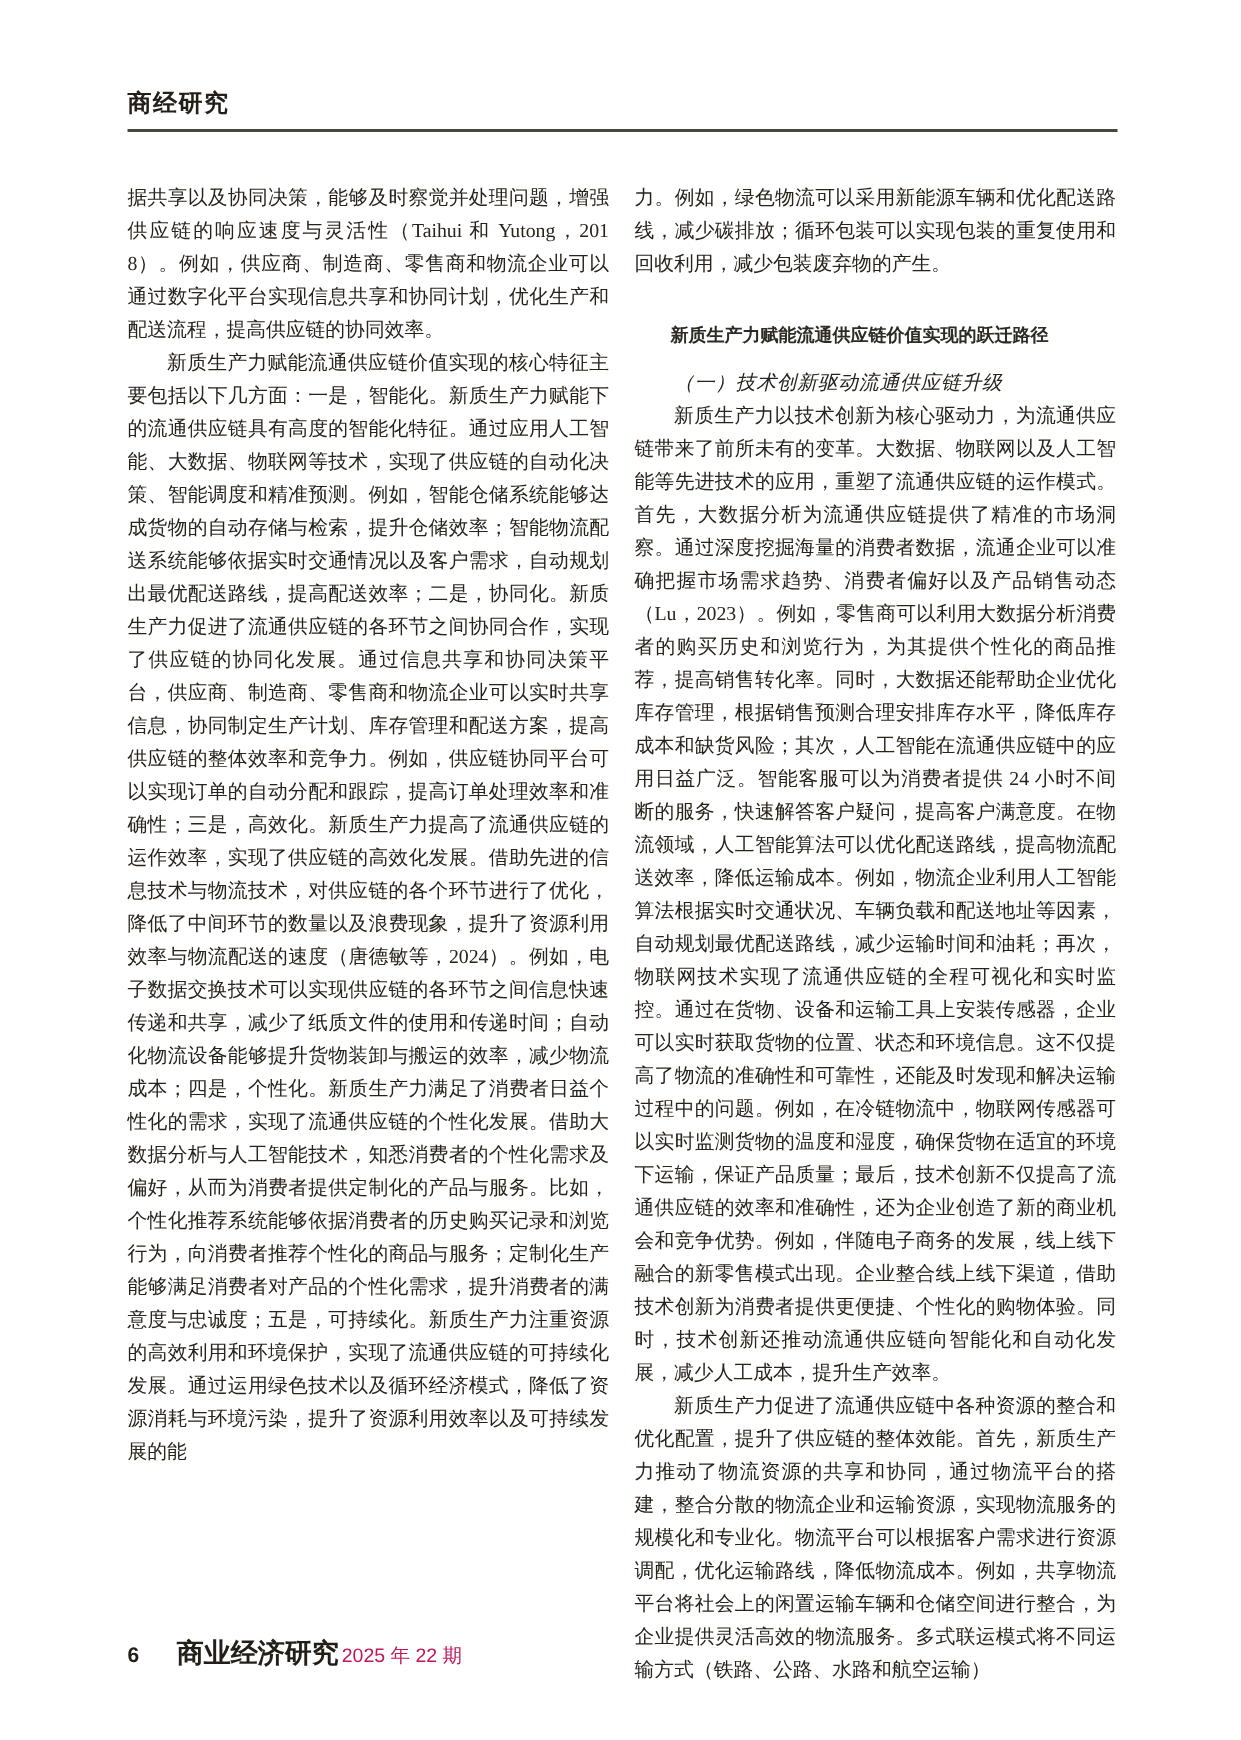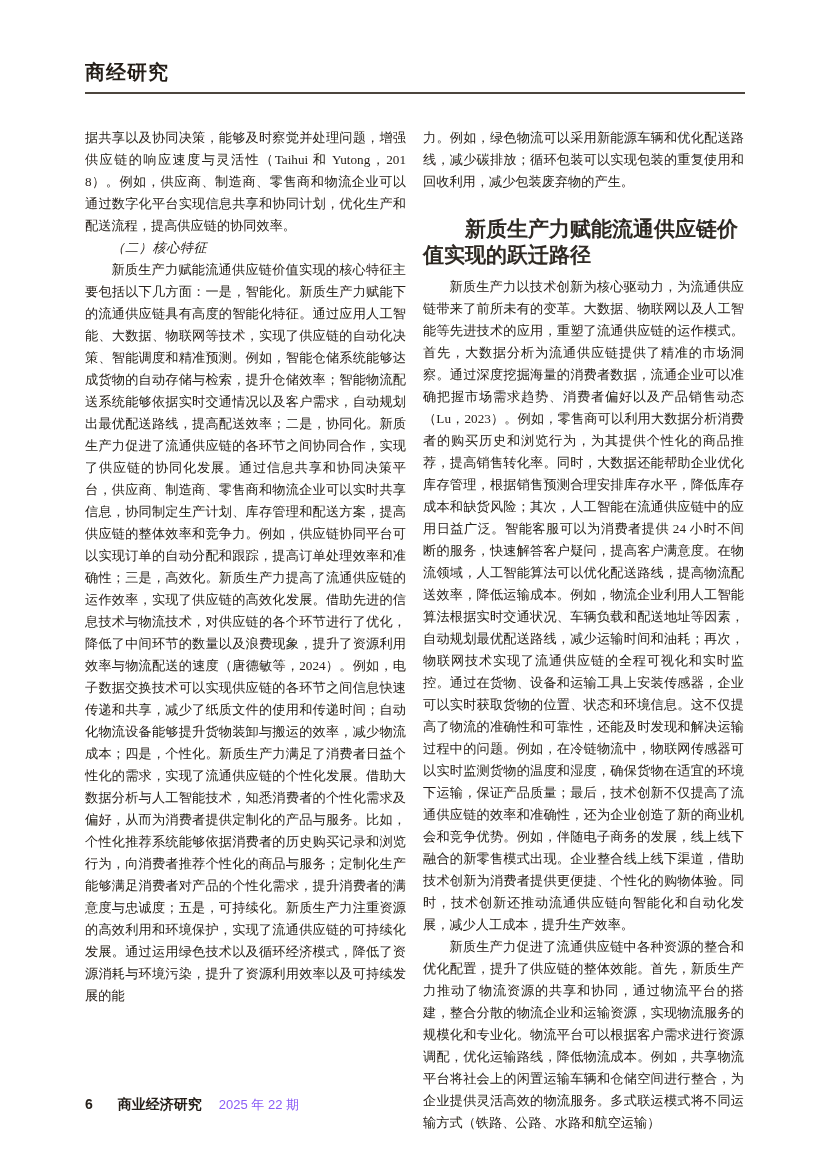--- a/index.html
+++ b/index.html
@@ -20,21 +20,21 @@
     inset: 0;
     padding: 0 82px 0 85px;
     box-sizing: border-box;
   }
   .masthead {
     padding-top: 59px;
   }
   .masthead-title {
     font-family: "Liberation Sans", "DejaVu Sans", sans-serif;
     font-weight: bold;
-    font-size: 20px;
+    font-size: 16px;
     color: #241e18;
     letter-spacing: 1px;
   }
   .masthead-rule {
     border: 0;
     border-bottom: 2px solid #4c453e;
     margin: 6px 0 0 0;
   }
   .columns {
     display: flex;
@@ -56,21 +56,21 @@
     text-indent: 2em;
   }
   .subheading {
     font-style: italic;
     text-indent: 2em;
     letter-spacing: 0.5px;
   }
   .section-title {
     font-family: "Liberation Sans", "DejaVu Sans", sans-serif;
     font-weight: bold;
-    font-size: 21px;
+    font-size: 12px;
     line-height: 26px;
     color: #2f2a24;
     text-indent: 2em;
     text-align: left;
     word-break: break-all;
     margin: 23px 0 8px 0 !important;
   }
   .page-footer {
     position: absolute;
     left: 85px;
@@ -81,50 +81,50 @@
     font-size: 13px;
     color: #241e18;
   }
   .footer-page-number {
     font-weight: bold;
     font-size: 14px;
     margin-right: 25px;
   }
   .footer-journal {
     font-weight: bold;
-    font-size: 14px;
-    margin-right: 17px;
+    font-size: 18px;
+    margin-right: 2px;
   }
   .footer-issue {
     font-weight: normal;
     font-size: 13px;
-    color: #8b5cf6;
+    color: #be185d;
   }
 </style>
 </head>
 <body>
 
 <div class="page">
 
   <div class="masthead">
     <div class="masthead-title">商经研究</div>
     <hr class="masthead-rule">
   </div>
 
   <div class="columns">
 
     <div class="col">
       <p>据共享以及协同决策，能够及时察觉并处理问题，增强供应链的响应速度与灵活性（Taihui 和 Yutong，2018）。例如，供应商、制造商、零售商和物流企业可以通过数字化平台实现信息共享和协同计划，优化生产和配送流程，提高供应链的协同效率。</p>
-      <p class="subheading">（二）核心特征</p>
       <p class="para-indent">新质生产力赋能流通供应链价值实现的核心特征主要包括以下几方面：一是，智能化。新质生产力赋能下的流通供应链具有高度的智能化特征。通过应用人工智能、大数据、物联网等技术，实现了供应链的自动化决策、智能调度和精准预测。例如，智能仓储系统能够达成货物的自动存储与检索，提升仓储效率；智能物流配送系统能够依据实时交通情况以及客户需求，自动规划出最优配送路线，提高配送效率；二是，协同化。新质生产力促进了流通供应链的各环节之间协同合作，实现了供应链的协同化发展。通过信息共享和协同决策平台，供应商、制造商、零售商和物流企业可以实时共享信息，协同制定生产计划、库存管理和配送方案，提高供应链的整体效率和竞争力。例如，供应链协同平台可以实现订单的自动分配和跟踪，提高订单处理效率和准确性；三是，高效化。新质生产力提高了流通供应链的运作效率，实现了供应链的高效化发展。借助先进的信息技术与物流技术，对供应链的各个环节进行了优化，降低了中间环节的数量以及浪费现象，提升了资源利用效率与物流配送的速度（唐德敏等，2024）。例如，电子数据交换技术可以实现供应链的各环节之间信息快速传递和共享，减少了纸质文件的使用和传递时间；自动化物流设备能够提升货物装卸与搬运的效率，减少物流成本；四是，个性化。新质生产力满足了消费者日益个性化的需求，实现了流通供应链的个性化发展。借助大数据分析与人工智能技术，知悉消费者的个性化需求及偏好，从而为消费者提供定制化的产品与服务。比如，个性化推荐系统能够依据消费者的历史购买记录和浏览行为，向消费者推荐个性化的商品与服务；定制化生产能够满足消费者对产品的个性化需求，提升消费者的满意度与忠诚度；五是，可持续化。新质生产力注重资源的高效利用和环境保护，实现了流通供应链的可持续化发展。通过运用绿色技术以及循环经济模式，降低了资源消耗与环境污染，提升了资源利用效率以及可持续发展的能</p>
     </div>
 
     <div class="col">
       <p>力。例如，绿色物流可以采用新能源车辆和优化配送路线，减少碳排放；循环包装可以实现包装的重复使用和回收利用，减少包装废弃物的产生。</p>
       <p class="section-title">新质生产力赋能流通供应链价值实现的跃迁路径</p>
+      <p class="subheading">（一）技术创新驱动流通供应链升级</p>
       <p class="para-indent">新质生产力以技术创新为核心驱动力，为流通供应链带来了前所未有的变革。大数据、物联网以及人工智能等先进技术的应用，重塑了流通供应链的运作模式。首先，大数据分析为流通供应链提供了精准的市场洞察。通过深度挖掘海量的消费者数据，流通企业可以准确把握市场需求趋势、消费者偏好以及产品销售动态（Lu，2023）。例如，零售商可以利用大数据分析消费者的购买历史和浏览行为，为其提供个性化的商品推荐，提高销售转化率。同时，大数据还能帮助企业优化库存管理，根据销售预测合理安排库存水平，降低库存成本和缺货风险；其次，人工智能在流通供应链中的应用日益广泛。智能客服可以为消费者提供 24 小时不间断的服务，快速解答客户疑问，提高客户满意度。在物流领域，人工智能算法可以优化配送路线，提高物流配送效率，降低运输成本。例如，物流企业利用人工智能算法根据实时交通状况、车辆负载和配送地址等因素，自动规划最优配送路线，减少运输时间和油耗；再次，物联网技术实现了流通供应链的全程可视化和实时监控。通过在货物、设备和运输工具上安装传感器，企业可以实时获取货物的位置、状态和环境信息。这不仅提高了物流的准确性和可靠性，还能及时发现和解决运输过程中的问题。例如，在冷链物流中，物联网传感器可以实时监测货物的温度和湿度，确保货物在适宜的环境下运输，保证产品质量；最后，技术创新不仅提高了流通供应链的效率和准确性，还为企业创造了新的商业机会和竞争优势。例如，伴随电子商务的发展，线上线下融合的新零售模式出现。企业整合线上线下渠道，借助技术创新为消费者提供更便捷、个性化的购物体验。同时，技术创新还推动流通供应链向智能化和自动化发展，减少人工成本，提升生产效率。</p>
       <p class="para-indent">新质生产力促进了流通供应链中各种资源的整合和优化配置，提升了供应链的整体效能。首先，新质生产力推动了物流资源的共享和协同，通过物流平台的搭建，整合分散的物流企业和运输资源，实现物流服务的规模化和专业化。物流平台可以根据客户需求进行资源调配，优化运输路线，降低物流成本。例如，共享物流平台将社会上的闲置运输车辆和仓储空间进行整合，为企业提供灵活高效的物流服务。多式联运模式将不同运输方式（铁路、公路、水路和航空运输）</p>
     </div>
 
   </div>
 
   <div class="page-footer">
     <span class="footer-page-number">6</span>
     <span class="footer-journal">商业经济研究</span>
     <span class="footer-issue">2025 年 22 期</span>

